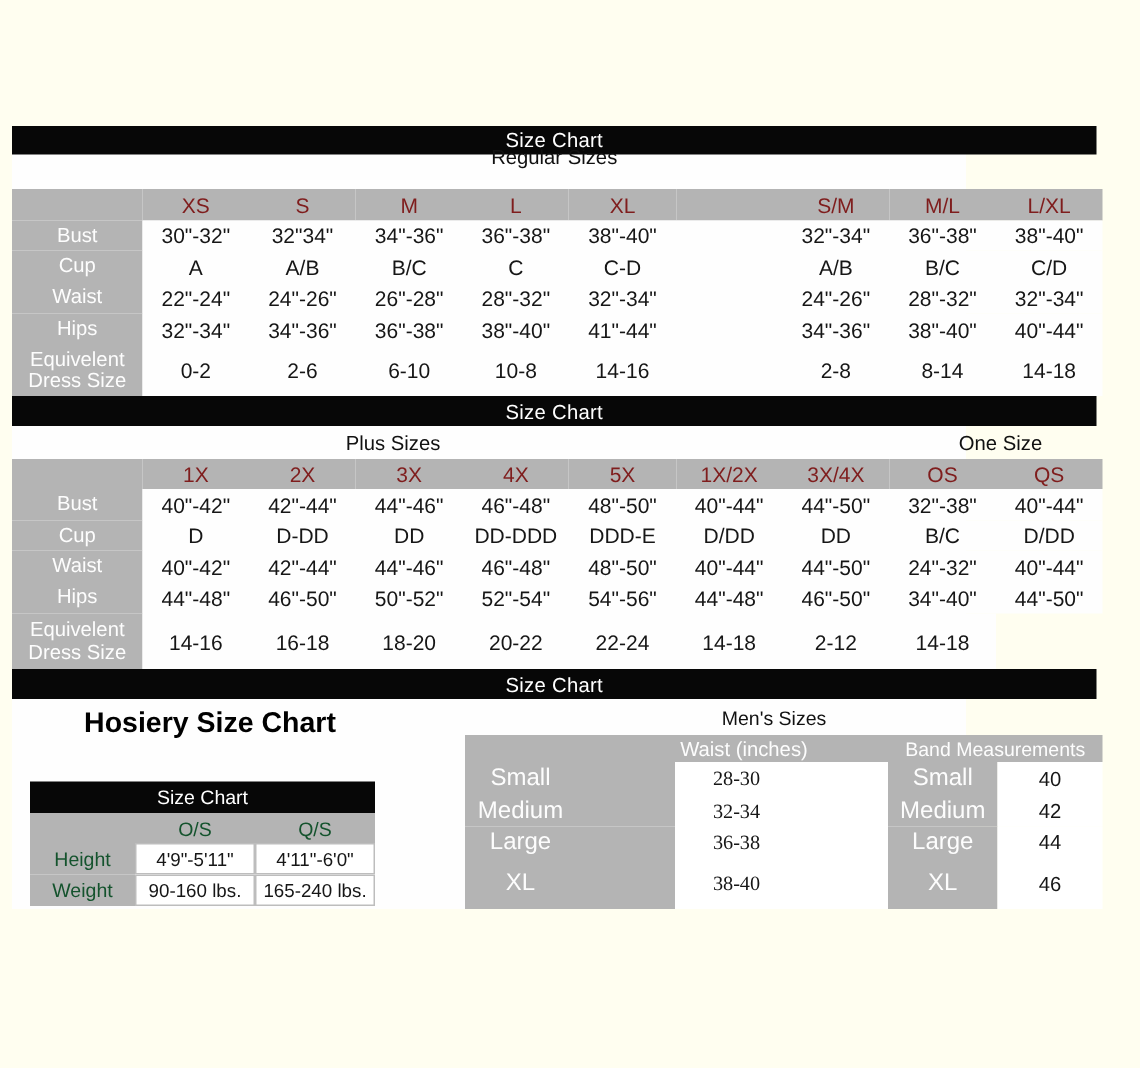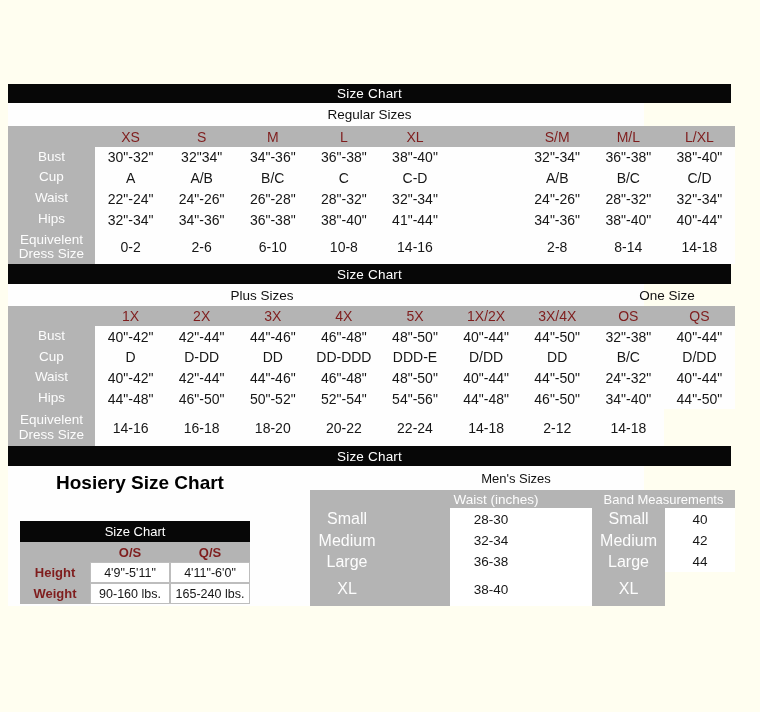--- a/index.html
+++ b/index.html
@@ -24,21 +24,21 @@
   }
   #bar1 { top:0; }
   #bar2 { top:180px; height:20px; }
   #bar3 { top:362px; height:20px; }
   
   .band {
     position:absolute; left:0; width:723px;
     display:flex; align-items:center; justify-content:center;
     font-size:13.5px; color:#111;
   }
-  #regular-band { top:19px; height:23px; }
+  #regular-band { top:9px; height:23px; }
   #plus-band { top:200px; height:22px; }
   #plus-band .band-label { position:absolute; top:0; height:22px; display:flex; align-items:center; justify-content:center; }
   #plus-sizes-label { left:194px; width:120px; }
   #one-size-label { left:604px; width:110px; }
   
   .big-table {
     position:absolute; left:0; width:727px;
     display:grid; grid-template-columns:87px repeat(9, 1fr);
   }
   #regular-table { top:42px;  grid-template-rows:21px 20px 21px 21px 21px 34px; }
@@ -59,41 +59,41 @@
     text-align:center; font-size:13px; color:#111;
   }
   
   #hosiery-table { position:absolute; left:12px; top:437px; width:230px; }
   .h-bar {
     height:21px; background:var(--bar-bg,#070707); color:#fff;
     display:flex; align-items:center; justify-content:center; font-size:13px;
   }
   .h-grid { display:grid; grid-template-columns:70px 80px 80px; grid-template-rows:20px 21px 21px; }
   .h-cell { display:flex; align-items:center; justify-content:center; font-size:13px; }
-  .h-gray { background:var(--gray,#b4b4b4); color:#7f1d1d;font-weight:bold; }
+  .h-gray { background:var(--gray,#b4b4b4); color:#14532d; }
   .h-val  { background:#ffffff; color:#161616; border:1px solid #bdbdbd; font-size:12.5px; }
   
   #waist-table { position:absolute; left:302px; top:406px; width:282px; }
   .m-header {
     height:18px; background:var(--gray,#b4b4b4); color:#fdfdfd;
     display:flex; align-items:center; justify-content:center; font-size:13.5px;
   }
   #waist-table .m-header { padding-left:90px; }
   .m-grid { display:grid; }
   #waist-table .m-grid { grid-template-columns:140px 142px; grid-template-rows:22px 21px 21px 34px; }
   .m-label {
     background:var(--gray,#b4b4b4); color:#fdfdfd;
     display:flex; align-items:center; justify-content:center; font-size:16px;
   }
   .m-value {
     background:#ffffff; color:#161616;
     display:flex; align-items:center; justify-content:center; font-size:13.5px;
   }
   #waist-table .m-label { padding-right:66px; }
-  #waist-table .m-value { padding-right:60px; }
+  #waist-table .m-value { padding-right:60px;font-family:Liberation Serif, serif; }
   
   #band-table { position:absolute; left:584px; top:406px; width:143px; }
   #band-table .m-header { font-size:13px; }
   #band-table .m-grid { grid-template-columns:73px 70px; grid-template-rows:22px 21px 21px 34px; }
 </style>
 </head>
 <body style="background: rgb(255, 254, 240);">
 
 <div id="content">
 
@@ -275,16 +275,17 @@
   <div id="band-table">
     <div class="m-header">Band Measurements</div>
     <div class="m-grid">
       <div class="m-label">Small</div>
       <div class="m-value">40</div>
       <div class="m-label">Medium</div>
       <div class="m-value">42</div>
       <div class="m-label">Large</div>
       <div class="m-value">44</div>
       <div class="m-label">XL</div>
+      <div class="m-value">46</div>
     </div>
   </div>
 
 </div>
 
 </body></html>

